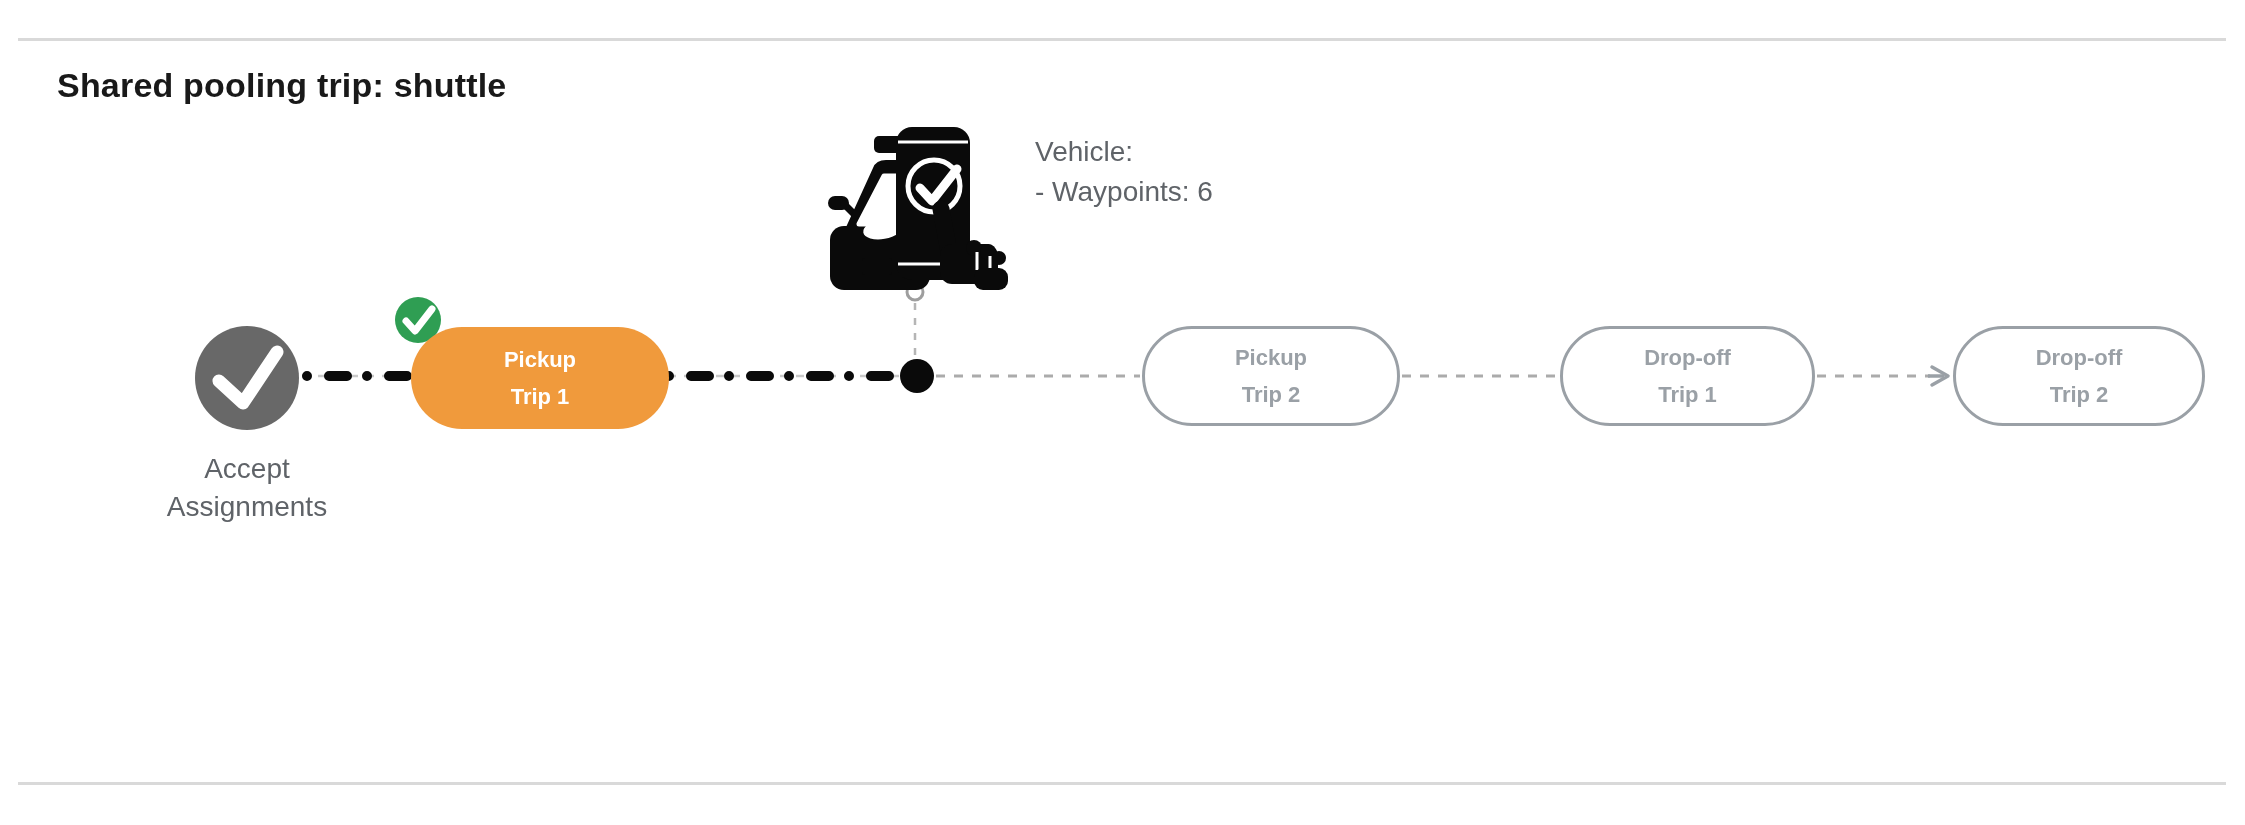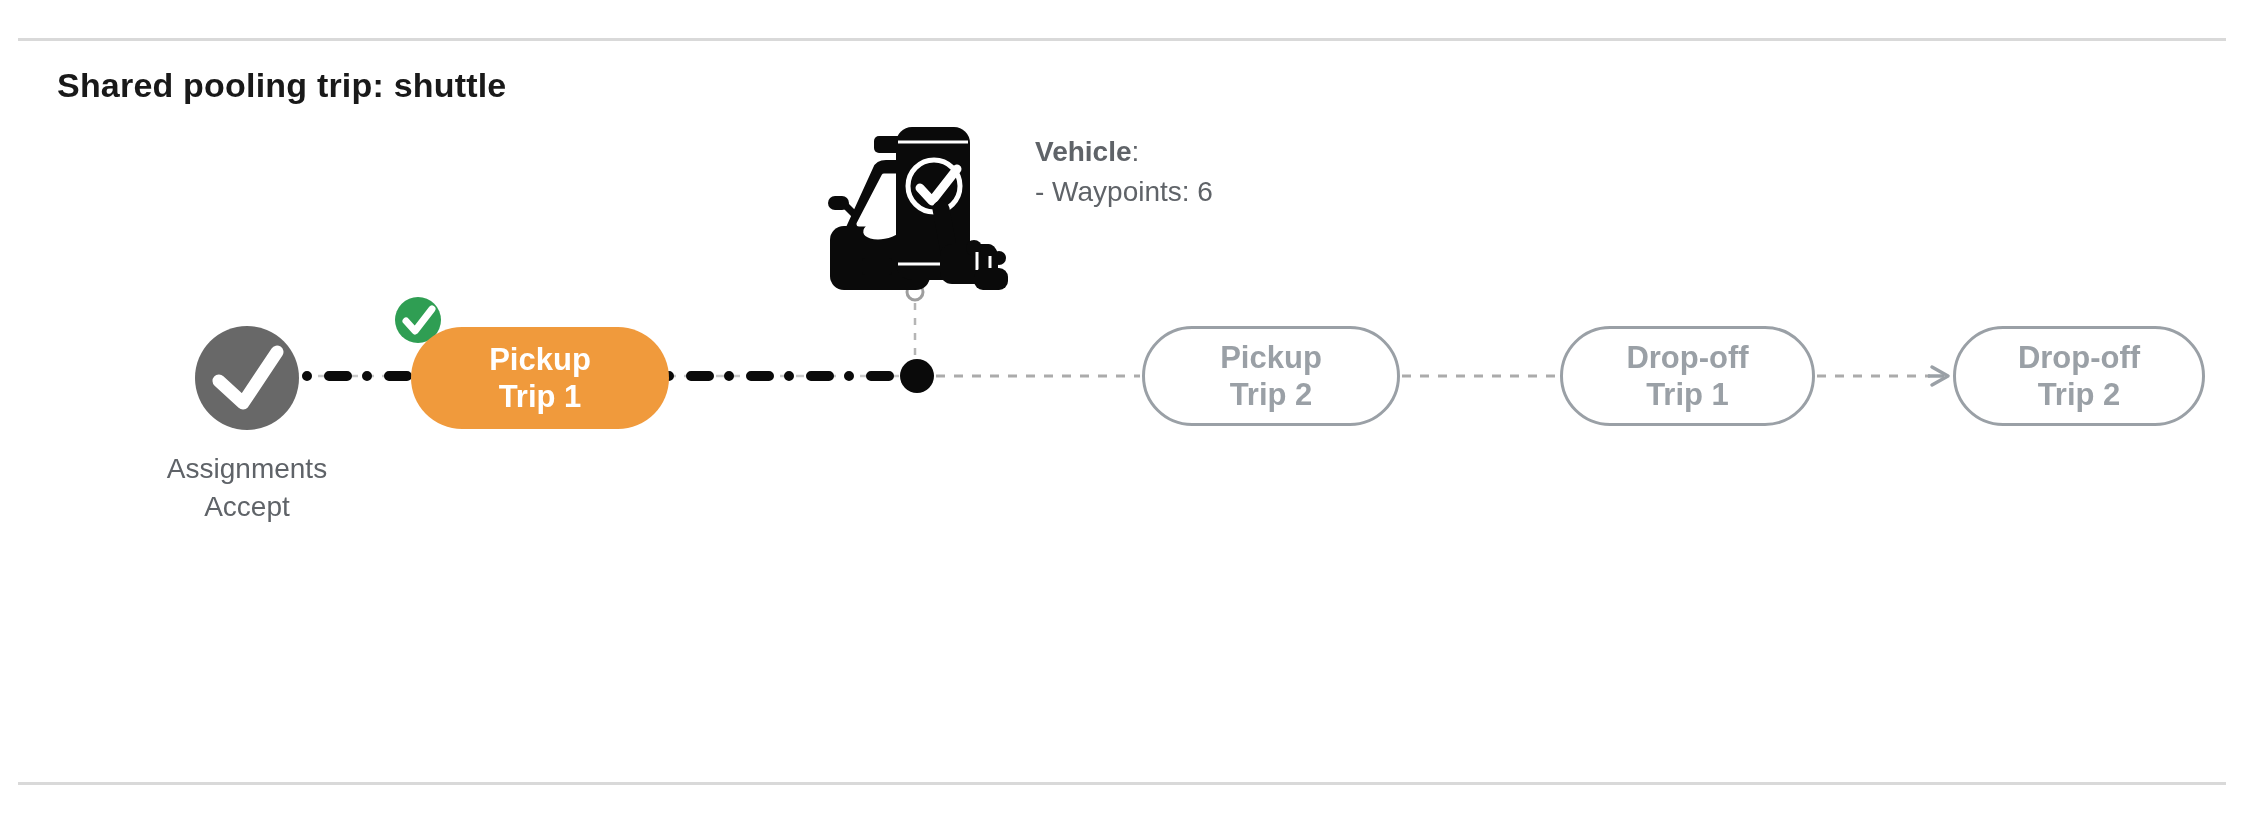--- a/index.html
+++ b/index.html
@@ -38,21 +38,21 @@
   }
   .pill {
     position: absolute;
     box-sizing: border-box;
     display: flex;
     flex-direction: column;
     align-items: center;
     justify-content: center;
     border-radius: 52px;
     text-align: center;
-    font-size: 31px;
+    font-size: 22px;
     line-height: 37px;
     font-weight: 700;
     white-space: nowrap;
   }
   .pill.active {
     left: 411px; top: 327px; width: 258px; height: 102px;
     background: #f09a3c;
     color: #ffffff;
   }
   .pill.ghost {
@@ -73,21 +73,21 @@
     color: #5f6368;
   }
   .info-block {
     position: absolute;
     color: #5f6368;
     font-size: 28px;
   }
   .info-block .line { white-space: pre-wrap; }
   .vehicle-info { left: 1035px; top: 132px; line-height: 40px; }
   .trip-info { left: 890px; top: 494px; line-height: 39px; }
-  .b { font-weight: 700; }
+  .b { font-weight: 400; }
   .vehicle-icon-box {
     position: absolute;
     left: 828px; top: 112px;
     width: 182px; height: 182px;
   }
 </style>
 </head>
 <body>
 
 <div class="canvas">
@@ -173,22 +173,22 @@
   <div class="pill ghost p2">
     <span>Drop-off</span>
     <span>Trip 1</span>
   </div>
   <div class="pill ghost p3">
     <span>Drop-off</span>
     <span>Trip 2</span>
   </div>
 
   <div class="accept-label">
+    <div>Accept</div>
     <div>Assignments</div>
-    <div>Accept</div>
   </div>
 
   <div class="info-block vehicle-info">
     <div class="line"><span class="b">Vehicle</span><span>:</span></div>
     <div class="line">- Waypoints: 6</div>
   </div>
 
 
 </div>
 

